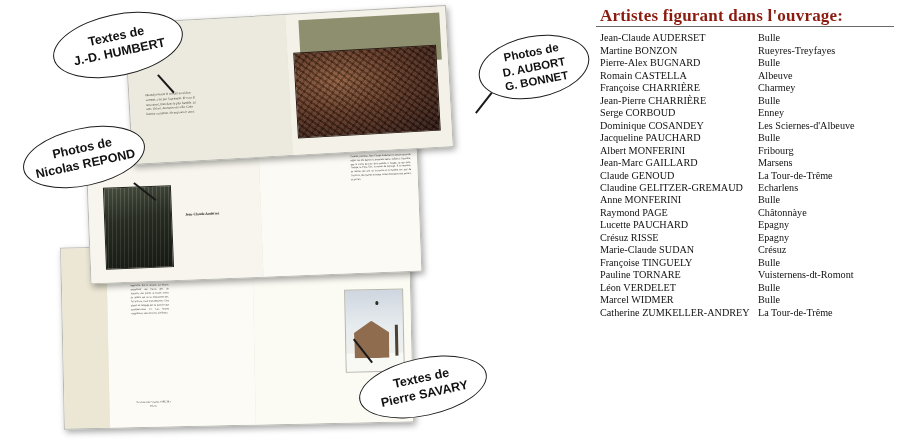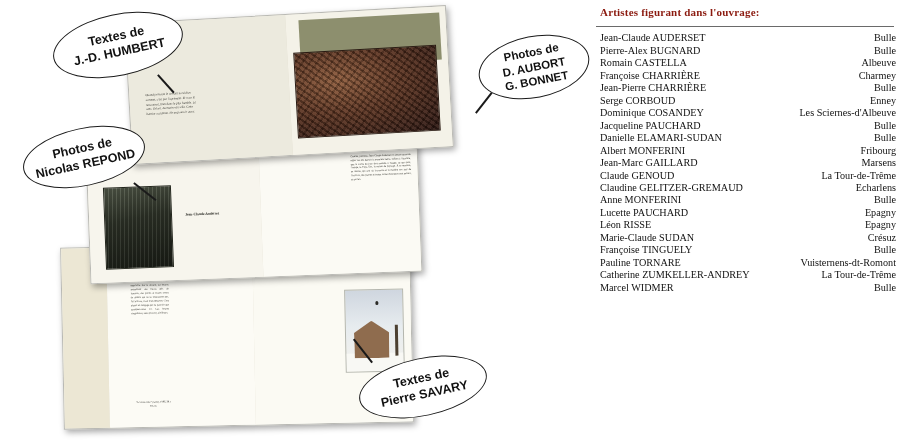--- a/index.html
+++ b/index.html
@@ -232,21 +232,21 @@
     position:absolute;
     left: 592px; top: 0;
     width: 308px; height: 444px;
     background:#ffffff;
   }
   #list-title {
     position:absolute;
     left: 8px; top: 6px;
     font-family: "Liberation Serif", serif;
     font-weight: bold;
-    font-size: 11px;
+    font-size: 17px;
     color:#8b1a0f;
     letter-spacing: .2px;
   }
   #title-rule {
     position:absolute;
     left: 4px; top: 26px;
     width: 298px; height: 1.4px;
     background:#6a6a6a;
   }
   #name-table {
@@ -257,21 +257,21 @@
     font-family: "Liberation Serif", serif;
     font-size: 10.2px;
     color:#111111;
   }
   #name-table td {
     padding: 0.35px 0;
     line-height: 1.155;
     white-space: nowrap;
   }
   #name-table td.col-name { width: 158px; }
-  #name-table td.col-place { width: 138px; text-align: right; }
+  #name-table td.col-place { width: 138px; }
 </style>
 </head>
 <body>
 
 <div id="left-panel">
 
   <div class="book" id="book-bot">
     <div class="page-left"></div>
     <div class="page-mid">
       <div class="col">L'appareille du sujet est particulière, Jean-Claude Auderset ne se pas une boutade de lever. Il les appartient par la compte du point de groupe par la lecture à machine. Une des réalités, un sommet, c'était cette approche. Sur le devant, les heures présentent des traces gris de lumière, des points et toutes sortes de détails qui ne se intéressant pas. À l'arrivée, il est tout différent. C'est plutôt un langage qui ne peut de que quelques-unes ici. Les heures singulières, sans pouvoir, d'ailleurs.</div>
@@ -345,20 +345,24 @@
 <div id="right-panel">
   <div id="list-title">Artistes figurant dans l'ouvrage:</div>
   <div id="title-rule"></div>
   <table id="name-table">
     <tbody>
         <tr>
           <td class="col-name">Jean-Claude AUDERSET</td>
           <td class="col-place">Bulle</td>
         </tr>
         <tr>
+          <td class="col-name">Martine BONZON</td>
+          <td class="col-place">Rueyres-Treyfayes</td>
+        </tr>
+        <tr>
           <td class="col-name">Pierre-Alex BUGNARD</td>
           <td class="col-place">Bulle</td>
         </tr>
         <tr>
           <td class="col-name">Romain CASTELLA</td>
           <td class="col-place">Albeuve</td>
         </tr>
         <tr>
           <td class="col-name">Françoise CHARRIÈRE</td>
           <td class="col-place">Charmey</td>
@@ -373,66 +377,70 @@
         </tr>
         <tr>
           <td class="col-name">Dominique COSANDEY</td>
           <td class="col-place">Les Sciernes-d'Albeuve</td>
         </tr>
         <tr>
           <td class="col-name">Jacqueline PAUCHARD</td>
           <td class="col-place">Bulle</td>
         </tr>
         <tr>
-          <td class="col-name">Danielle ELAMARI-SUDAN</td>
-          <td class="col-place">Bulle</td>
-        </tr>
-        <tr>
           <td class="col-name">Albert  MONFERINI</td>
           <td class="col-place">Fribourg</td>
         </tr>
         <tr>
           <td class="col-name">Jean-Marc GAILLARD</td>
           <td class="col-place">Marsens</td>
         </tr>
         <tr>
           <td class="col-name">Claude GENOUD</td>
           <td class="col-place">La Tour-de-Trême</td>
         </tr>
         <tr>
           <td class="col-name">Claudine GELITZER-GREMAUD</td>
           <td class="col-place">Echarlens</td>
         </tr>
         <tr>
           <td class="col-name">Anne MONFERINI</td>
           <td class="col-place">Bulle</td>
         </tr>
         <tr>
+          <td class="col-name">Raymond PAGE</td>
+          <td class="col-place">Châtonnàye</td>
+        </tr>
+        <tr>
           <td class="col-name">Lucette PAUCHARD</td>
           <td class="col-place">Epagny</td>
         </tr>
         <tr>
-          <td class="col-name">Léon RISSE</td>
+          <td class="col-name">Crésuz RISSE</td>
           <td class="col-place">Epagny</td>
         </tr>
         <tr>
           <td class="col-name">Marie-Claude SUDAN</td>
           <td class="col-place">Crésuz</td>
         </tr>
         <tr>
           <td class="col-name">Françoise TINGUELY</td>
           <td class="col-place">Bulle</td>
         </tr>
         <tr>
           <td class="col-name">Pauline TORNARE</td>
           <td class="col-place">Vuisternens-dt-Romont</td>
         </tr>
         <tr>
+          <td class="col-name">Léon VERDELET</td>
+          <td class="col-place">Bulle</td>
+        </tr>
+        <tr>
+          <td class="col-name">Marcel WIDMER</td>
+          <td class="col-place">Bulle</td>
+        </tr>
+        <tr>
           <td class="col-name">Catherine ZUMKELLER-ANDREY</td>
           <td class="col-place">La Tour-de-Trême</td>
-        </tr>
-        <tr>
-          <td class="col-name">Marcel WIDMER</td>
-          <td class="col-place">Bulle</td>
         </tr>
       </tbody>
   </table>
 </div>
 
 </body></html>

